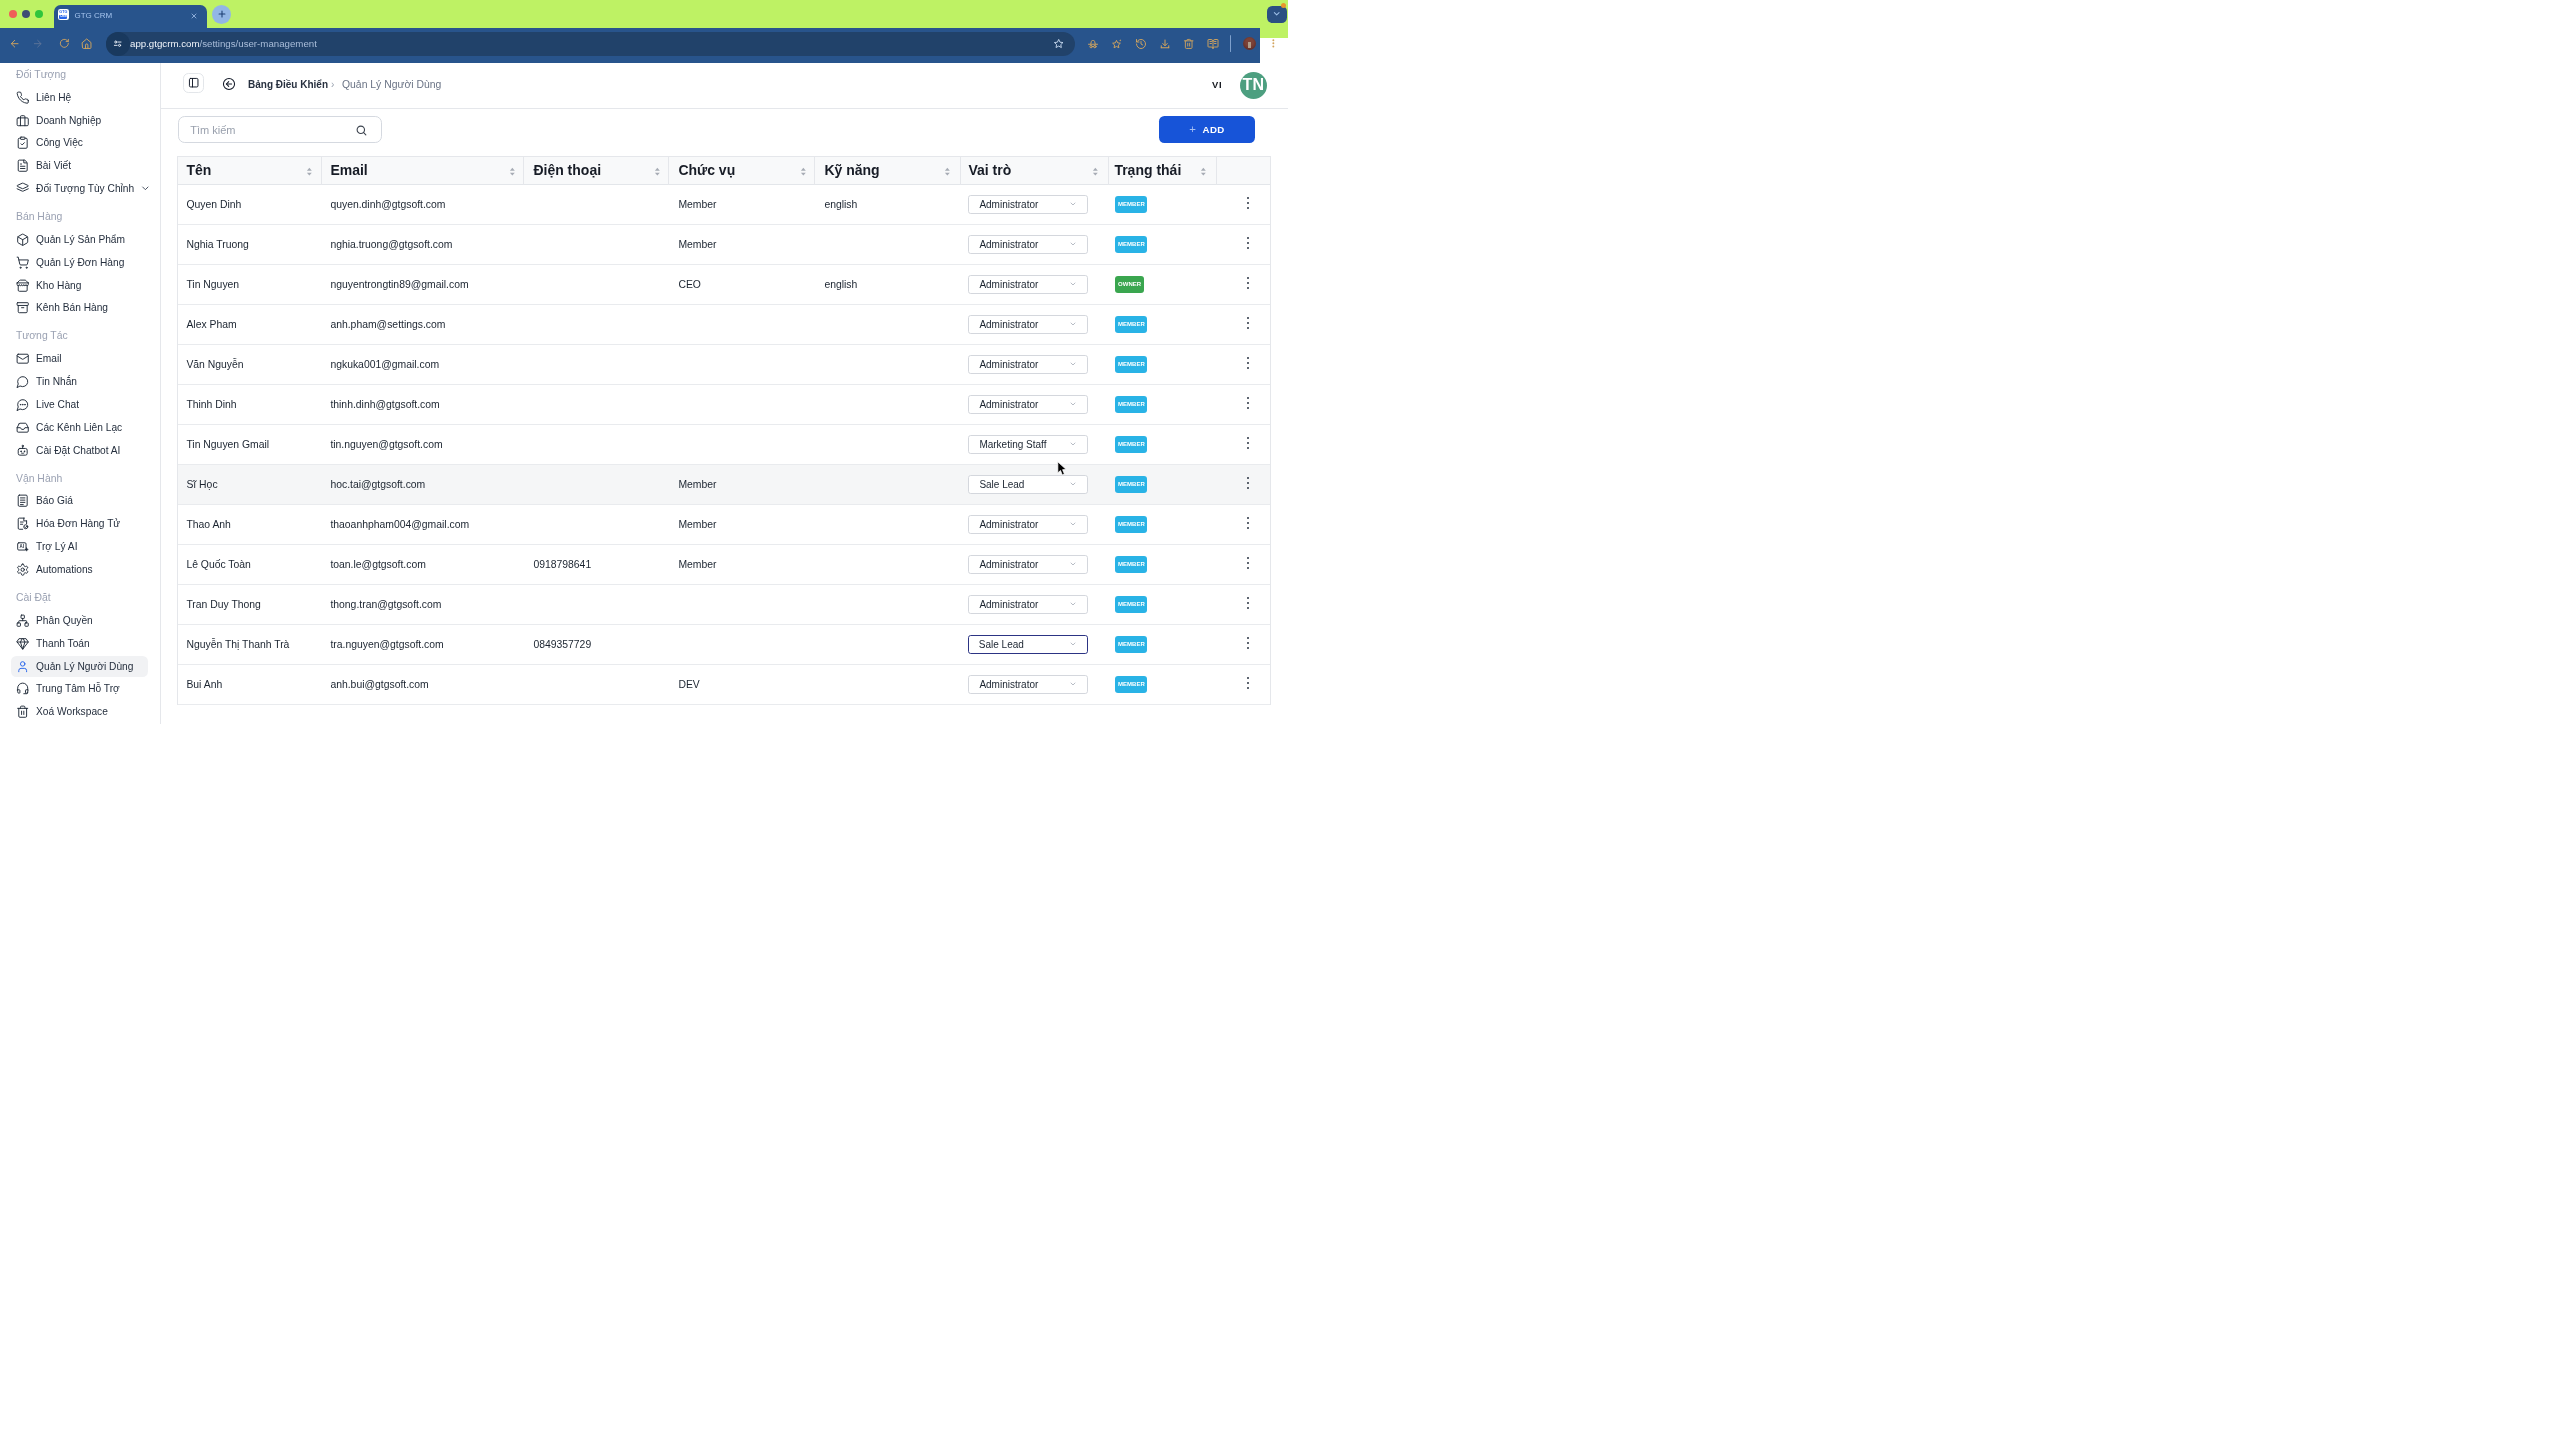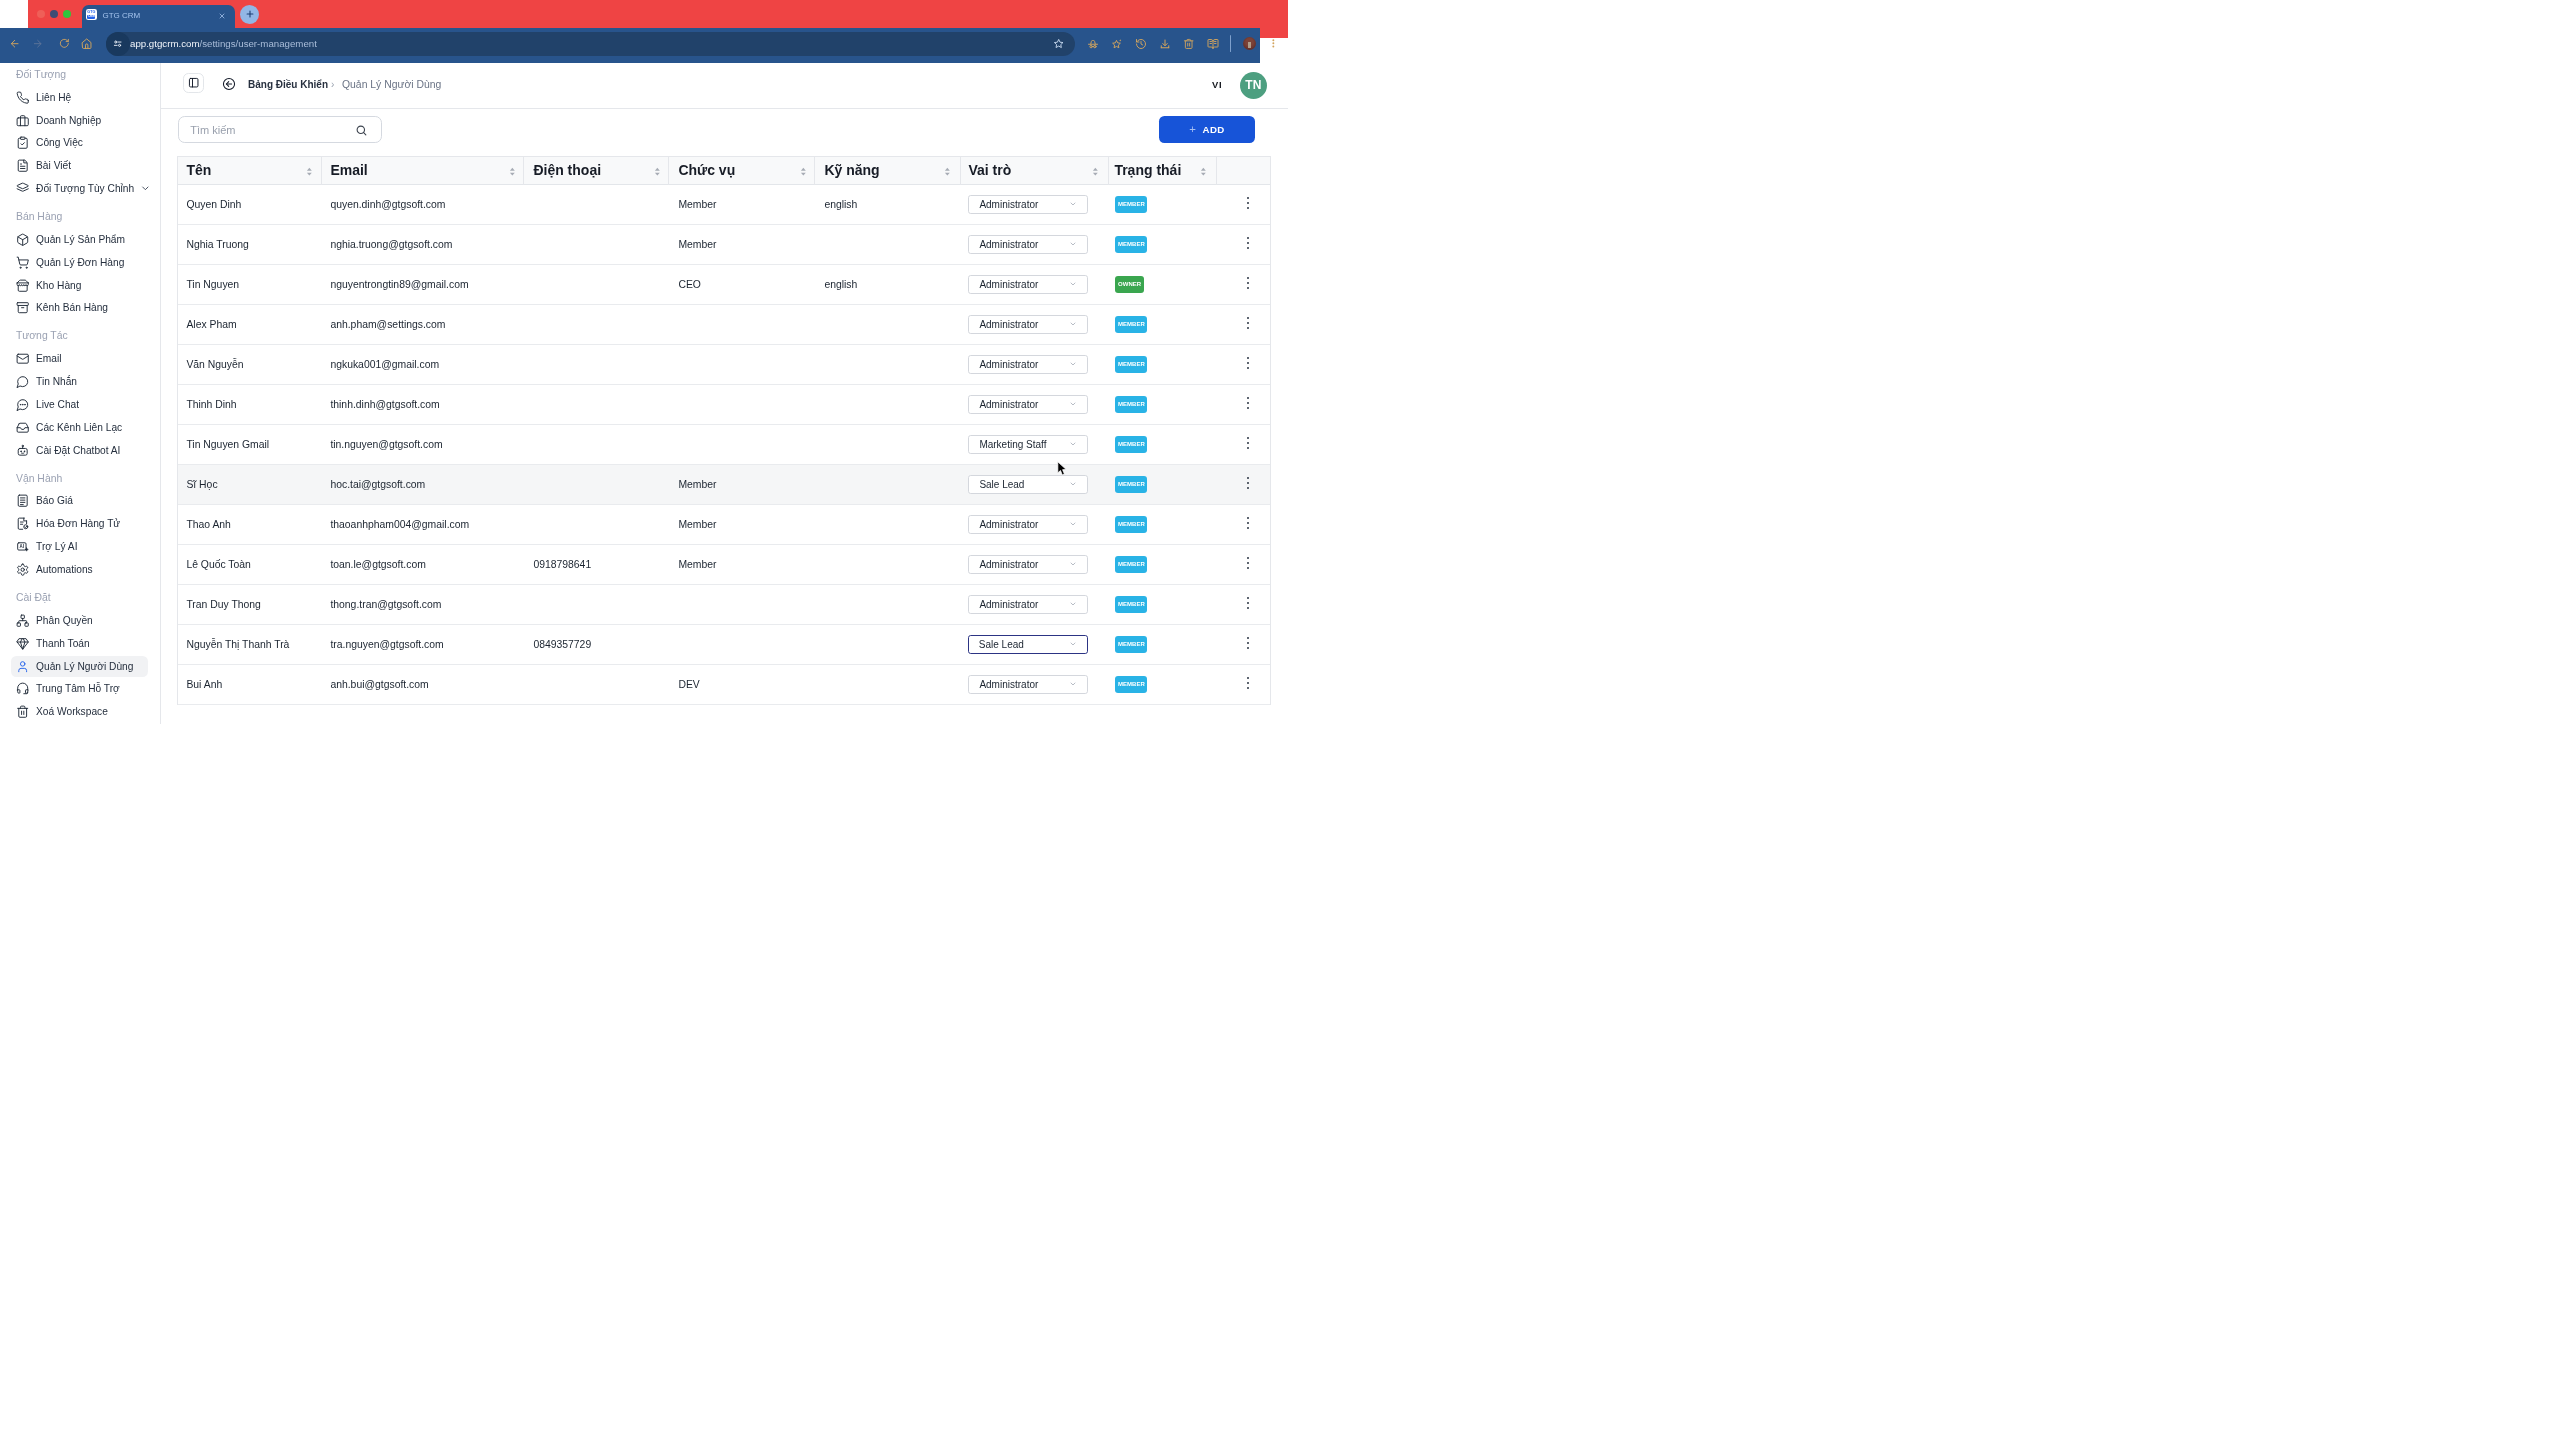--- a/index.html
+++ b/index.html
@@ -1,19 +1,19 @@
 <!DOCTYPE html>
 <html style="font-size:10.7px"><head><meta charset="utf-8"><style>
 * { margin:0; padding:0; box-sizing:border-box; }
 html,body { width:1288px; height:725px; overflow:hidden; }
 body { font-family:"Liberation Sans", sans-serif; background:#fff; position:relative; }
 #page { position:absolute; inset:0; width:1288px; height:725px; }
 
 
-.tabstrip { position:absolute; left:0; top:0; width:1288px; height:38px; background:#ef4444;margin-left:28px; }
+.tabstrip { position:absolute; left:0; top:0; width:1288px; height:38px; background:#bef264; }
 .tl { position:absolute; top:9.7px; width:8px; height:8px; border-radius:50%; }
 .tab { position:absolute; left:54px; top:5px; width:153px; height:22.5px; background:#28548c; border-radius:6.7px 6.7px 0 0; }
 .tabcurl { position:absolute; bottom:0; width:6.7px; height:6.7px; background:radial-gradient(circle at var(--cx) 0%, transparent 6.6px, #28548c 6.7px); }
 .favicon { position:absolute; left:4px; top:4.4px; width:10.7px; height:10.7px; background:#fff; border-radius:2.3px; display:flex; flex-direction:column; align-items:center; justify-content:center; }
 .favicon .g1 { font-size:3.7px; font-weight:bold; color:#2563eb; line-height:3.7px; letter-spacing:0; }
 .favicon .g2 { font-size:3px; font-weight:bold; color:#fff; background:#2563eb; border-radius:1px; padding:0.3px 0.7px; line-height:3px; margin-top:0.5px; }
 .tabtitle { position:absolute; left:20.5px; top:0; height:22.5px; line-height:22.5px; font-size:8px; color:#a5c4ee; }
 .tabx { position:absolute; right:5.4px; top:3.4px; width:14.8px; height:14.8px; color:#b7cdf0; }
 .newtab { position:absolute; left:212px; top:4.8px; width:19px; height:19px; border-radius:50%; background:#92b6e5; color:#1d3f74; display:flex; align-items:center; justify-content:center; }
 .chevbtn { position:absolute; left:1267px; top:5.5px; width:19.5px; height:17px; border-radius:5.4px; background:#2b5082; color:#9fc0e8; display:flex; align-items:center; justify-content:center; }
@@ -45,21 +45,21 @@
 
 .main { position:absolute; left:161px; top:0; width:1127px; height:661px; }
 .toggle { position:absolute; left:21.5px; top:10px; width:21.5px; height:20px; border:0.7px solid #e3e6ea; border-radius:5.4px; display:flex; align-items:center; justify-content:center; color:#111827; }
 .backc { position:absolute; left:61px; top:14.4px; width:14px; height:14px; color:#111827; }
 .crumbs { position:absolute; left:0; top:0; height:44px; width:470px; font-size:10.7px; }
 .crumbs span { position:absolute; top:0; height:44px; line-height:44px; white-space:nowrap; }
 .crumbs .b1 { left:87px; font-weight:bold; color:#27303f; font-size:10px; }
 .crumbs .bsep { left:170px; color:#9aa3b0; font-size:10px; }
 .crumbs .b2 { left:181px; color:#6a7385; font-size:10.4px; }
 .vi { position:absolute; left:1051px; top:0; height:44px; line-height:44px; font-size:9.4px; font-weight:bold; color:#16191f; letter-spacing:0.7px; }
-.tn { position:absolute; left:1079px; top:8.5px; width:27px; height:27px; border-radius:50%; background:#4d9f80; color:#fff; font-size:12px; font-weight:600; display:flex; align-items:center; justify-content:center; letter-spacing:0.3px; }
+.tn { position:absolute; left:1079px; top:8.5px; width:27px; height:27px; border-radius:50%; background:#4d9f80; color:#fff; font-size:16px; font-weight:600; display:flex; align-items:center; justify-content:center; letter-spacing:0.3px; }
 .hdivider { position:absolute; left:0; top:45px; width:1127px; height:0.7px; background:#e5e7eb; }
 
 .search { position:absolute; left:17px; top:53px; width:204px; height:27px; border:0.7px solid #d5d9e0; border-radius:6.7px; }
 .search .ph { position:absolute; left:11.3px; top:0; height:26px; line-height:26px; font-size:11px; color:#99a0ad; }
 .search svg { position:absolute; right:13.4px; top:6.7px; }
 .addbtn { position:absolute; left:998px; top:53px; width:96px; height:27px; border-radius:5.4px; background:#1754d8; display:flex; align-items:center; justify-content:center; }
 .addbtn .pl { color:#a6bff2; font-size:11.4px; margin-right:6.7px; font-weight:400; margin-top:-0.7px; }
 .addbtn .tx { color:#fff; font-size:9.7px; font-weight:bold; letter-spacing:0.4px; }
 
 

